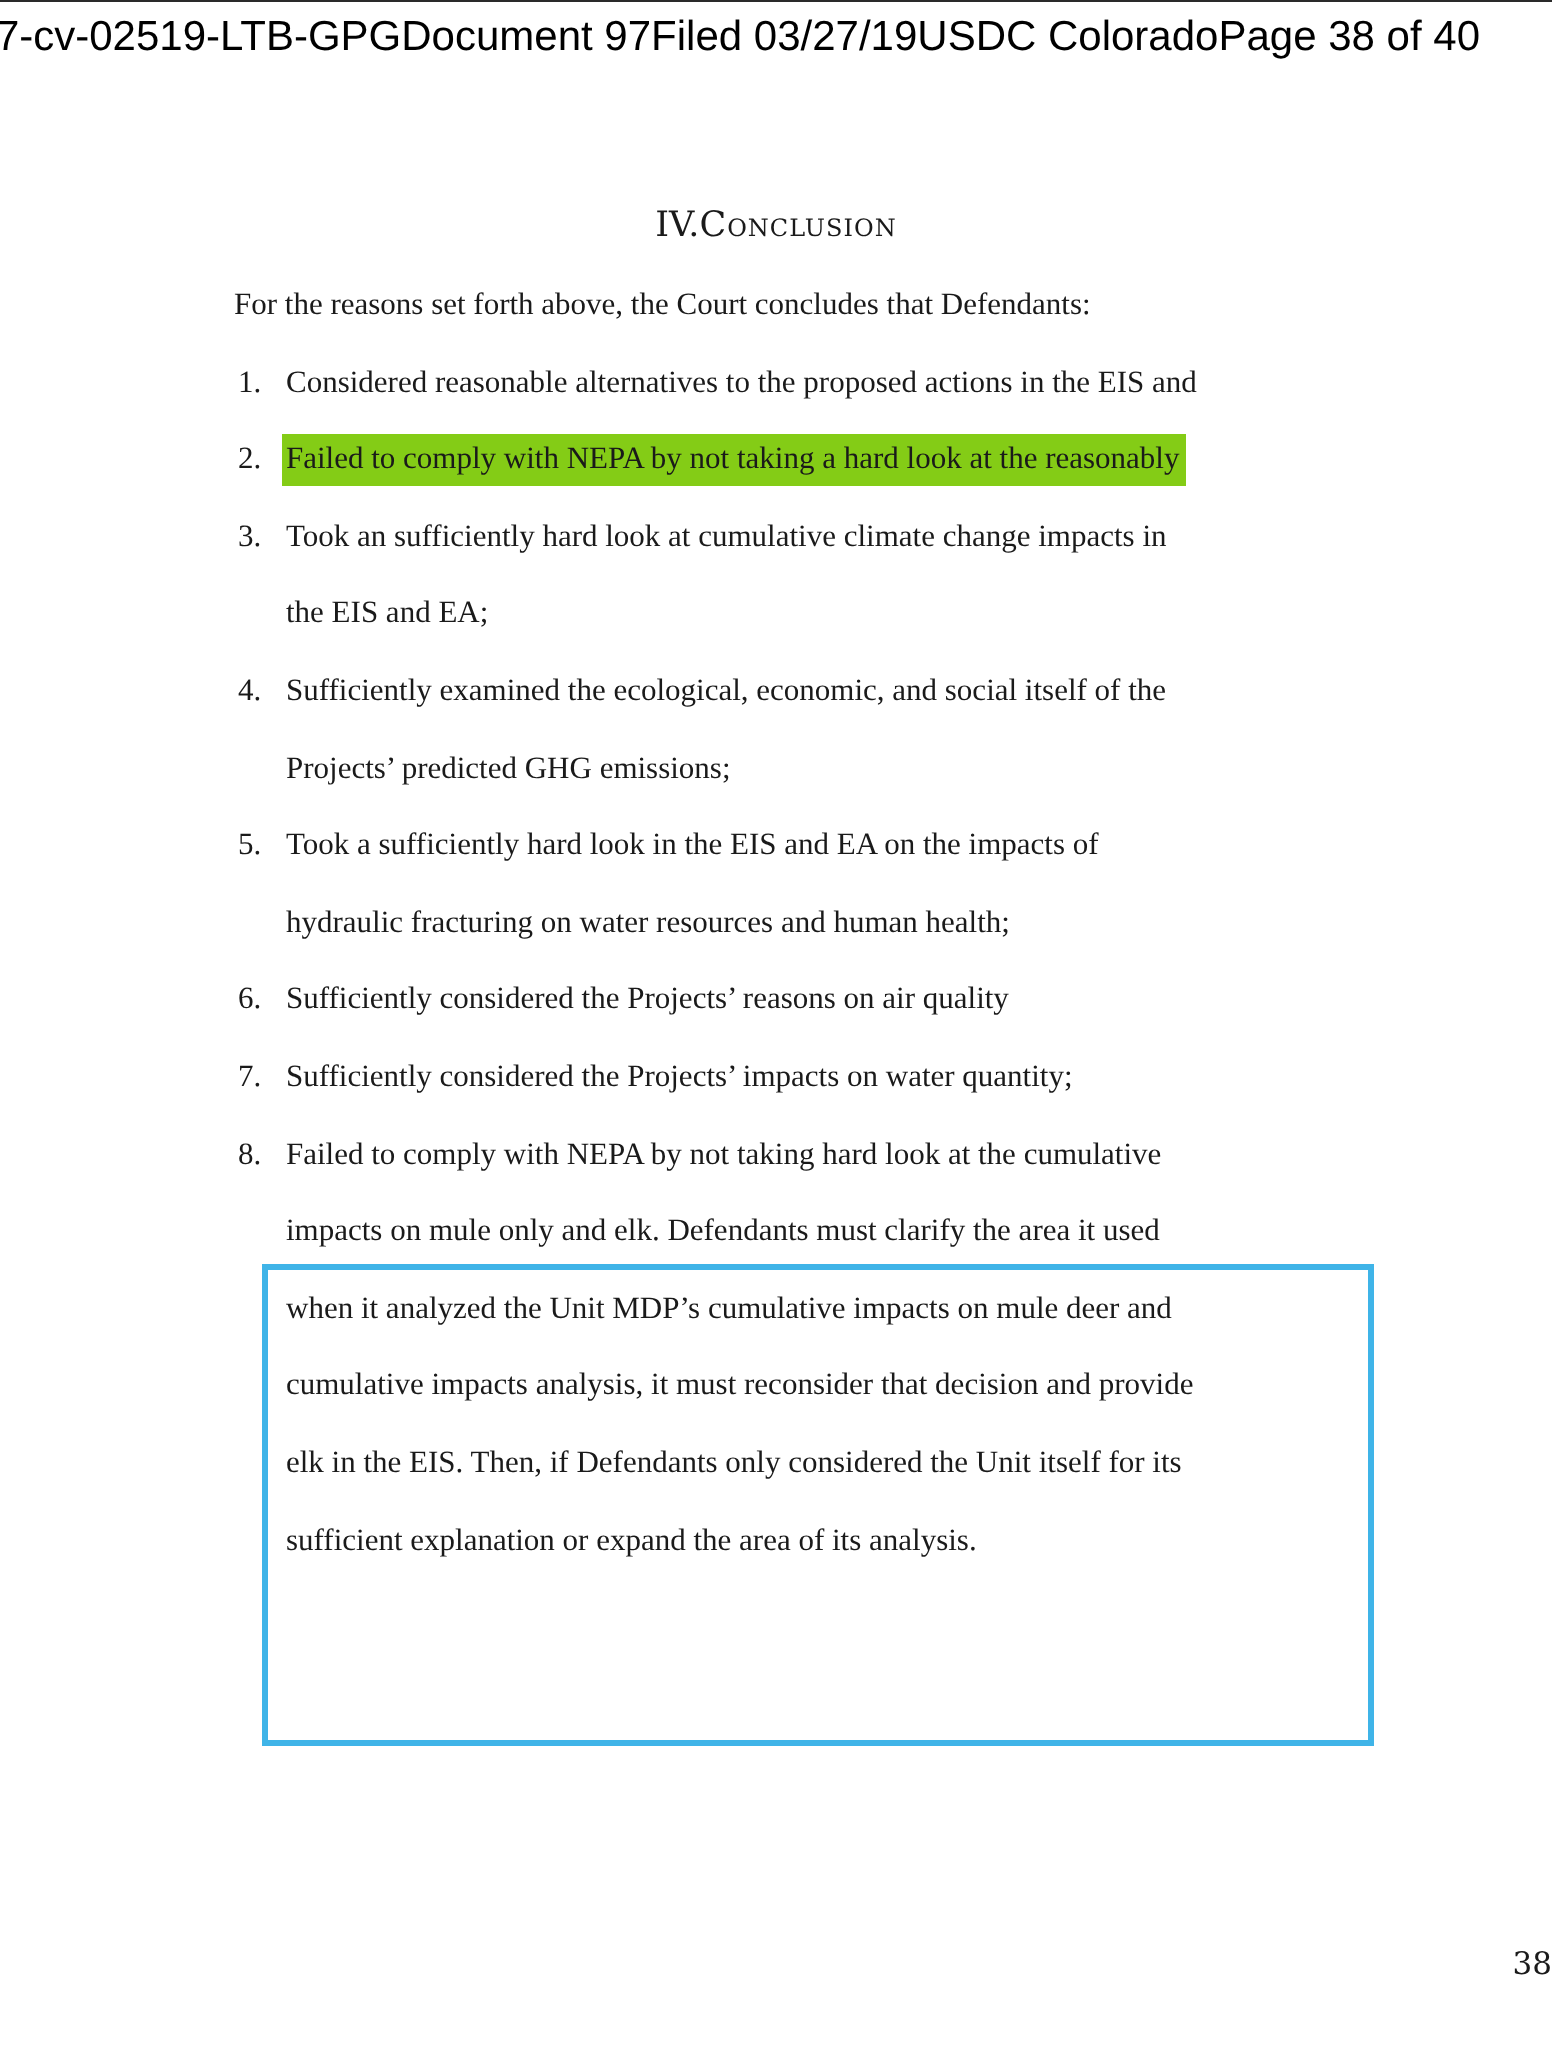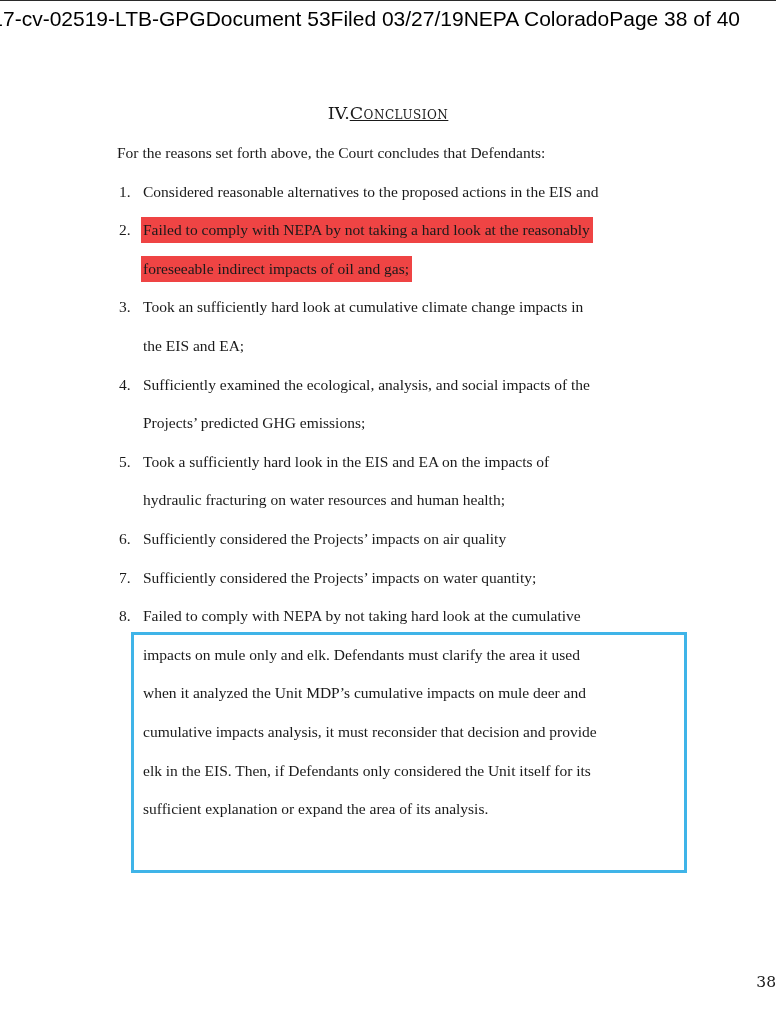--- a/index.html
+++ b/index.html
@@ -38,21 +38,20 @@
     height: 38.6px;
     line-height: 38.6px;
     text-align: center;
     font-size: 17.5px;
     white-space: nowrap;
   }
   .section-number { }
   .section-title {
     font-variant: small-caps;
     letter-spacing: 0.5px;
-    text-decoration: underline;
   }
   .content {
     position: absolute;
     left: 117px;
     top: 134px;
     width: 600px;
     font-size: 15.5px;
     font-family: Liberation Serif, serif;
   }
   .line {
@@ -61,21 +60,21 @@
     line-height: 38.6px;
     white-space: nowrap;
   }
   .item-line { padding-left: 26px; }
   .num {
     position: absolute;
     left: 2px;
     top: 0;
   }
   .hl {
-    background: #ef4444;
+    background: #84cc16;
     padding: 4px 3px 5px 2px;
     margin-left: -2px;
   }
   .callout-box {
     position: absolute;
     left: 131px;
     top: 632px;
     width: 556px;
     height: 241px;
     box-sizing: border-box;
@@ -92,73 +91,70 @@
   }
 </style>
 </head>
 <body>
 
 <div class="page">
   <div class="top-edge"></div>
 
   <div class="header">
     <span>Case 1:17-cv-02519-LTB-GPG</span>
-    <span>Document 53</span>
+    <span>Document 97</span>
     <span>Filed 03/27/19</span>
-    <span>NEPA Colorado</span>
+    <span>USDC Colorado</span>
     <span>Page 38 of 40</span>
   </div>
 
   <div class="title-line">
     <span class="section-number">IV.</span><span class="section-title">Conclusion</span>
   </div>
 
   <div class="content">
     <div class="line">For the reasons set forth above, the Court concludes that Defendants:</div>
 
     <div class="line item-line">
       <span class="num">1.</span>
       <span>Considered reasonable alternatives to the proposed actions in the EIS and</span>
     </div>
 
     <div class="line item-line">
       <span class="num">2.</span>
       <span class="hl">Failed to comply with NEPA by not taking a hard look at the reasonably</span>
     </div>
-    <div class="line item-line">
-      <span class="hl">foreseeable indirect impacts of oil and gas;</span>
-    </div>
 
     <div class="line item-line">
       <span class="num">3.</span>
       <span>Took an sufficiently hard look at cumulative climate change impacts in</span>
     </div>
     <div class="line item-line">
       <span>the EIS and EA;</span>
     </div>
 
     <div class="line item-line">
       <span class="num">4.</span>
-      <span>Sufficiently examined the ecological, analysis, and social impacts of the</span>
+      <span>Sufficiently examined the ecological, economic, and social itself of the</span>
     </div>
     <div class="line item-line">
       <span>Projects’ predicted GHG emissions;</span>
     </div>
 
     <div class="line item-line">
       <span class="num">5.</span>
       <span>Took a sufficiently hard look in the EIS and EA on the impacts of</span>
     </div>
     <div class="line item-line">
       <span>hydraulic fracturing on water resources and human health;</span>
     </div>
 
     <div class="line item-line">
       <span class="num">6.</span>
-      <span>Sufficiently considered the Projects’ impacts on air quality</span>
+      <span>Sufficiently considered the Projects’ reasons on air quality</span>
     </div>
 
     <div class="line item-line">
       <span class="num">7.</span>
       <span>Sufficiently considered the Projects’ impacts on water quantity;</span>
     </div>
 
     <div class="line item-line">
       <span class="num">8.</span>
       <span>Failed to comply with NEPA by not taking hard look at the cumulative</span>

